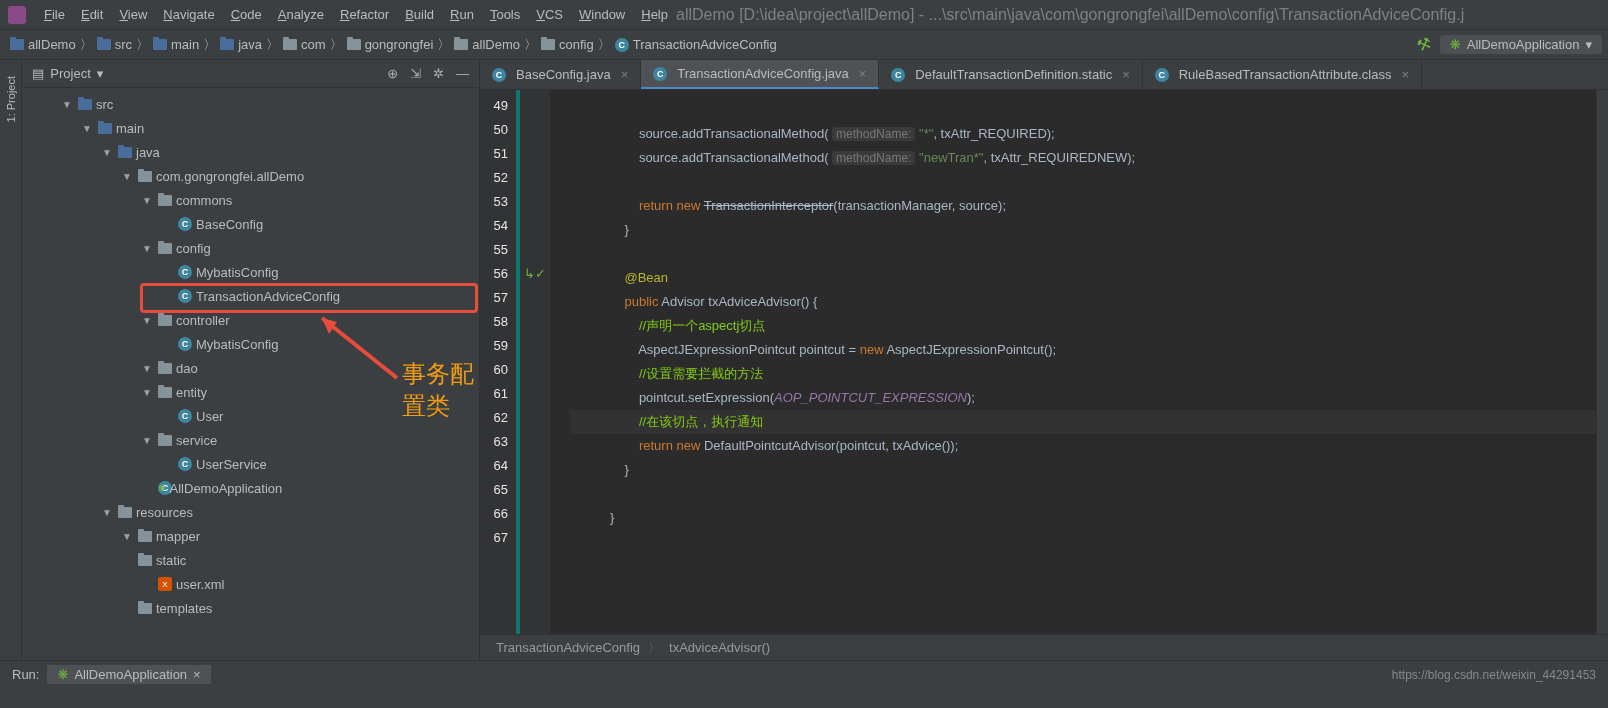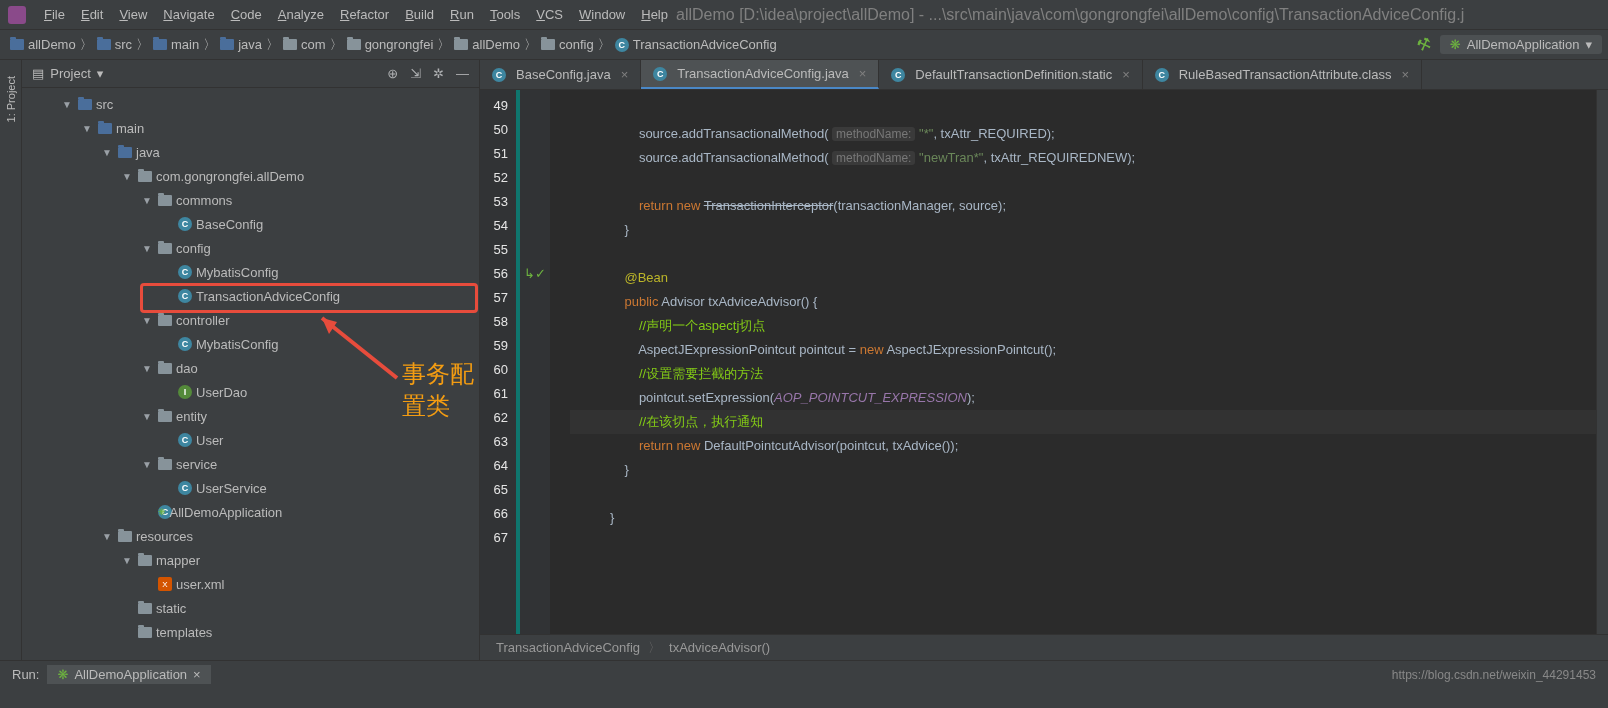--- a/index.html
+++ b/index.html
@@ -233,25 +233,20 @@
         <div class="tree-row d5">
           <span class="arrow"></span>
           <span class="class-icon"></span>
           <span>MybatisConfig</span>
         </div>
         <div class="tree-row d4">
           <span class="arrow">▼</span>
           <span class="folder-icon"></span>
           <span>dao</span>
         </div>
-        <div class="tree-row d5">
-          <span class="arrow"></span>
-          <span class="iface-icon"></span>
-          <span>UserDao</span>
-        </div>
         <div class="tree-row d4">
           <span class="arrow">▼</span>
           <span class="folder-icon"></span>
           <span>entity</span>
         </div>
         <div class="tree-row d5">
           <span class="arrow"></span>
           <span class="class-icon"></span>
           <span>User</span>
         </div>
@@ -274,29 +269,29 @@
         <div class="tree-row d2">
           <span class="arrow">▼</span>
           <span class="folder-icon"></span>
           <span>resources</span>
         </div>
         <div class="tree-row d3">
           <span class="arrow">▼</span>
           <span class="folder-icon"></span>
           <span>mapper</span>
         </div>
+        <div class="tree-row d3">
+          <span class="arrow"></span>
+          <span class="folder-icon"></span>
+          <span>static</span>
+        </div>
         <div class="tree-row d4">
           <span class="arrow"></span>
           <span class="xml-icon"></span>
           <span>user.xml</span>
-        </div>
-        <div class="tree-row d3">
-          <span class="arrow"></span>
-          <span class="folder-icon"></span>
-          <span>static</span>
         </div>
         <div class="tree-row d3">
           <span class="arrow"></span>
           <span class="folder-icon"></span>
           <span>templates</span>
         </div>
       </div>
   </div>
 
   <div class="editor-area">

